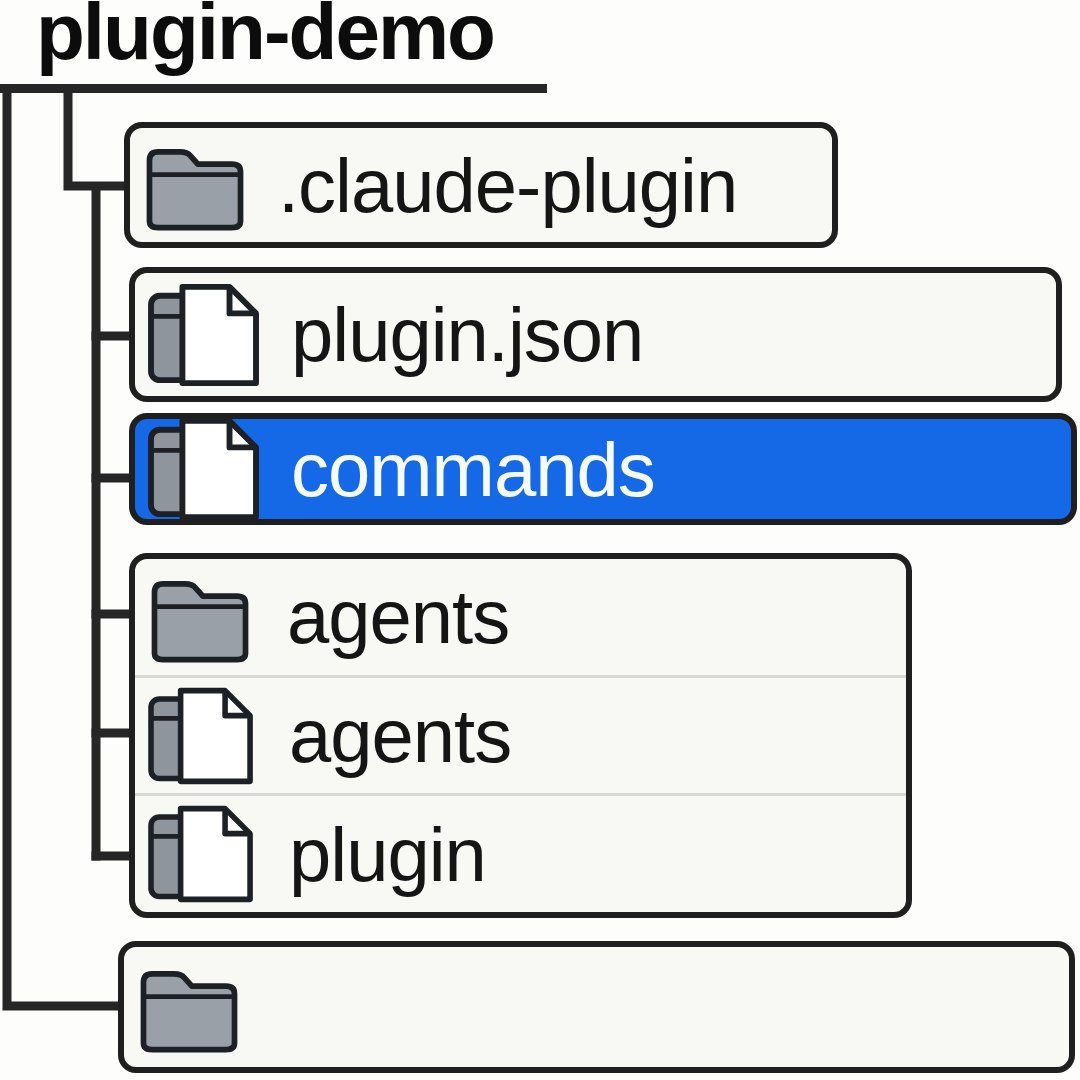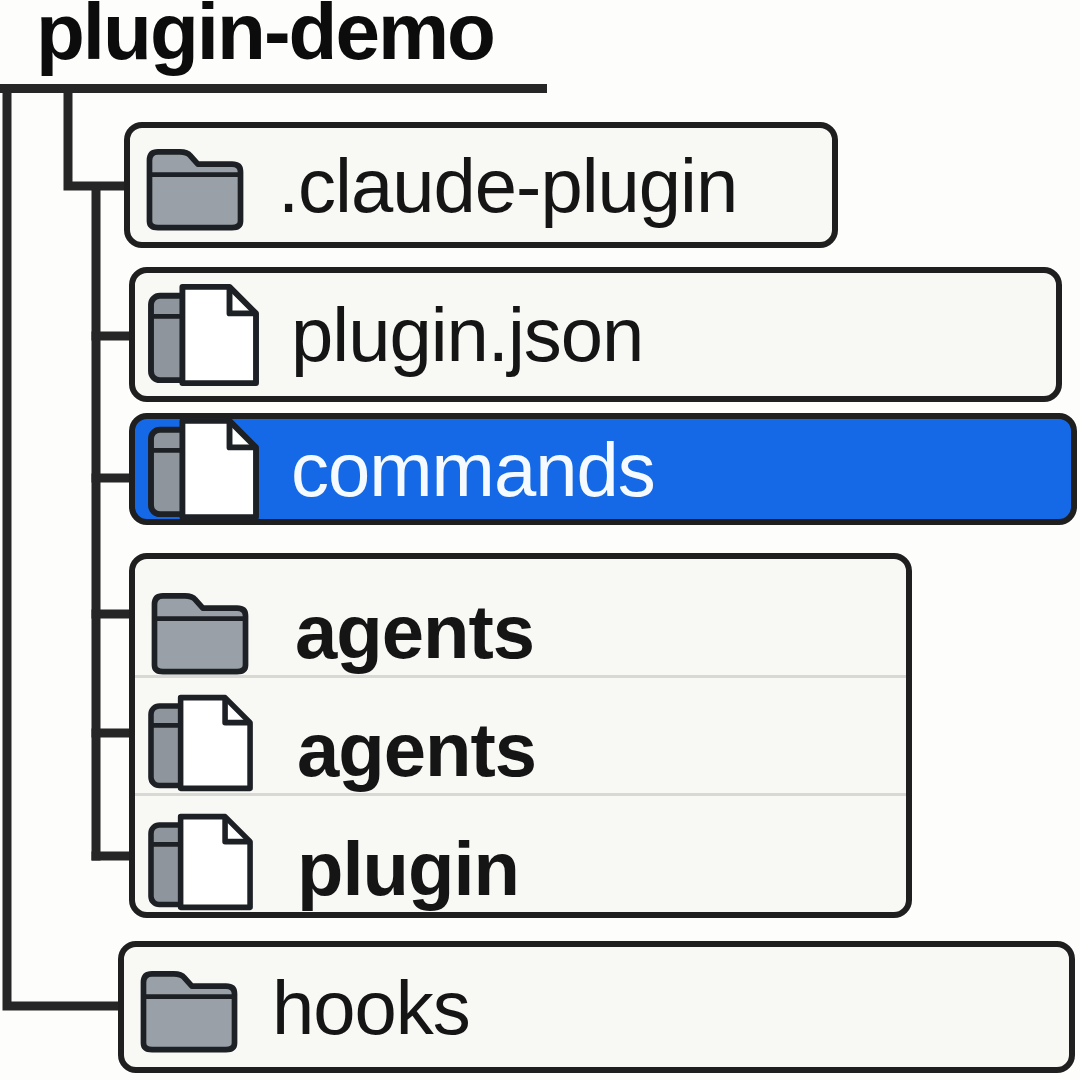--- a/index.html
+++ b/index.html
@@ -67,24 +67,23 @@
     box-sizing: border-box;
     border: 6px solid var(--border, #1f1f1f);
     border-radius: 18px;
     background: var(--row-bg, #f8f8f5);
     display: flex;
     flex-direction: column;
   }
   .stack-row {
     flex: 1;
     display: flex;
-    align-items: flex-end;
+    align-items: center;
     padding-left: 10px;
-    gap: 40px;
-    font-weight: bold;
+    gap: 32px;
   }
   .stack-row + .stack-row { border-top: 3px solid #d8d8d4; }
   .stack-row .label {
     font-size: 76px;
     letter-spacing: -1px;
     color: #151515;
     white-space: nowrap;
   }
   .icon { display: inline-flex; flex: 0 0 auto; }
 </style>
@@ -175,16 +174,15 @@
     </div>
   </div>
 
   <div class="row row7">
     <span class="icon">
       <svg width="110" height="92" viewBox="0 0 116 96">
         <path d="M10 86 V22 Q10 13 19 13 H42 Q50 13 53 17 L61 26 H97 Q106 26 106 34 V86 Q106 93 97 93 H19 Q10 93 10 86 Z" fill="#9aa0a8" stroke="#1d2024" stroke-width="6" stroke-linejoin="round"></path>
         <line x1="10" y1="37" x2="106" y2="37" stroke="#1d2024" stroke-width="5"></line>
       </svg>
     </span>
-    <span class="label">hooks</span>
   </div>
 
 </div>
 
 </body></html>

